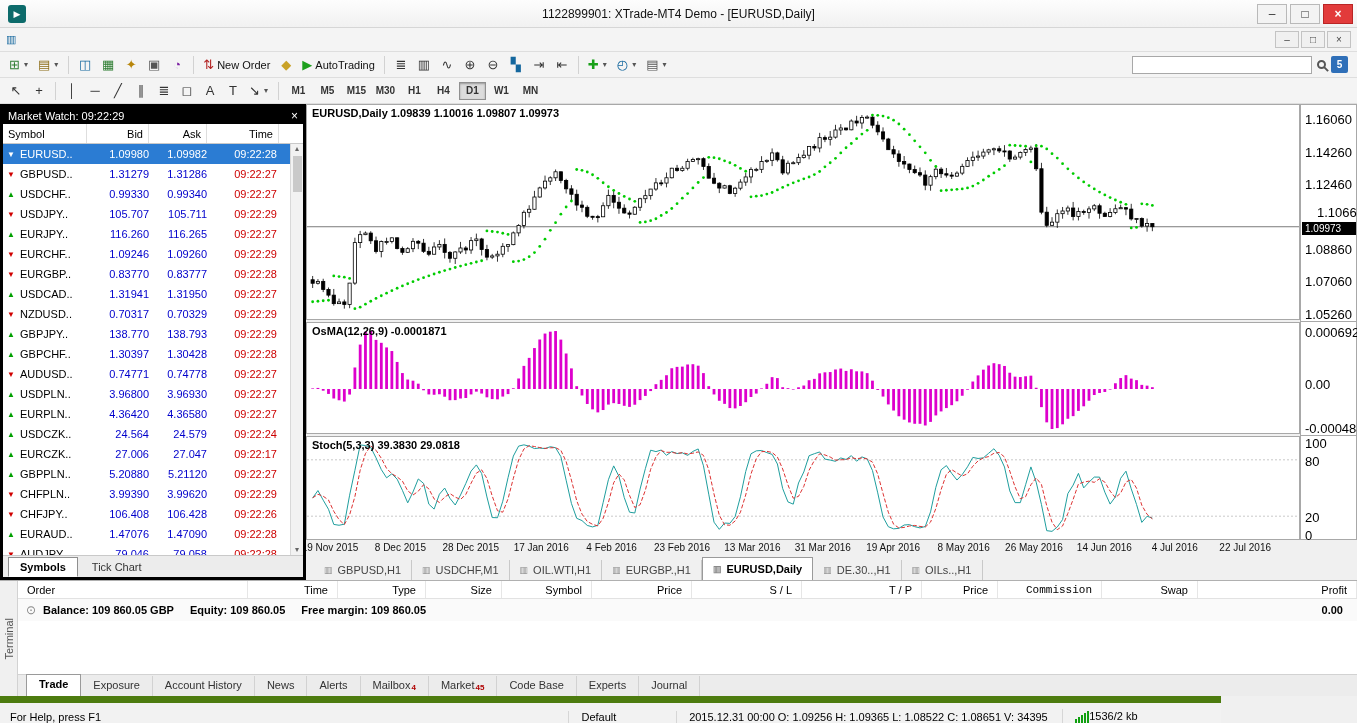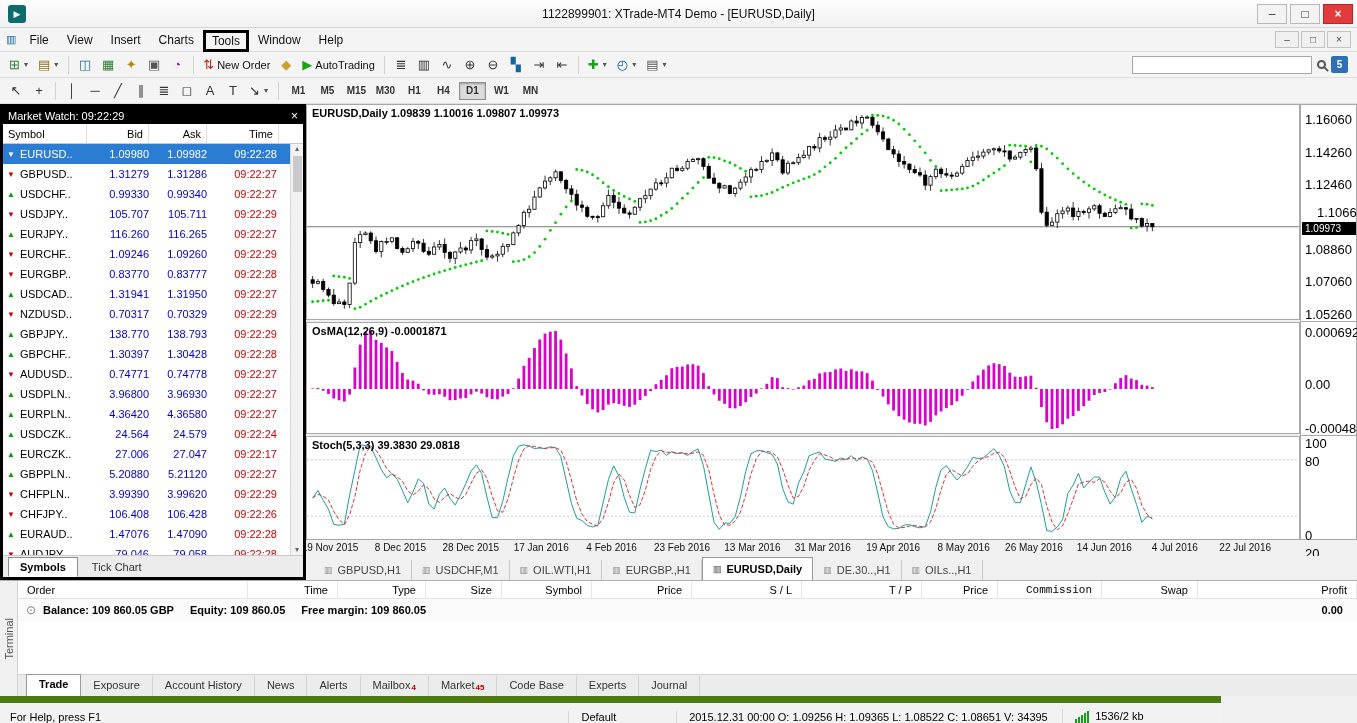--- a/index.html
+++ b/index.html
@@ -97,49 +97,40 @@
 .term-tabs{height:22px;background:#ececec;border-top:1px solid #d2d2d2;display:flex;align-items:flex-end;padding-left:8px;flex:0 0 auto}
 .term-tab{display:flex;align-items:flex-start;gap:1px;padding:3px 12px;color:#333;border-right:1px solid #d2d2d2;height:20px}
 .term-tab.active{background:#fff;border:1px solid #9a9a9a;border-bottom:none;font-weight:bold;color:#000;height:22px}
 .tab-badge{font-size:8px;color:#b00000;margin-top:4px;font-weight:bold}
 
 .statusbar{position:absolute;left:0;top:696px;width:1221px;height:27px;background:#f2f2f2;border-top:7px solid #4d7c0f;display:flex;align-items:flex-end}
 .sb-cell{display:flex;align-items:center;padding:0 12px;border-left:1px solid #d6d6d6}
 .sb-help{width:650px;border-left:none;padding-left:10px}
 .sb-profile{width:120px}
 .sb-info{width:440px}
-.sb-traffic{width:150px;gap:6px}
+.sb-traffic{width:150px;}
 .sb-rest{flex:1}
 .bars{display:flex;align-items:flex-end;gap:1px;height:14px}
 .bars i{display:block;width:2px;background:#11a011}
 </style>
 </head>
 <body>
 
 <div class="titlebar">
   <span class="app-icon">▶</span>
   <div class="title-text">1122899901: XTrade-MT4 Demo - [EURUSD,Daily]</div>
   <div class="win-btns">
     <div class="win-btn">–</div>
     <div class="win-btn">□</div>
     <div class="win-btn win-close">×</div>
   </div>
 </div>
 
 <div class="menubar">
   <span class="child-icon">▥</span>
-  <div class="menu-items">
-      <div class="menu-item">File</div>
-      <div class="menu-item">View</div>
-      <div class="menu-item">Insert</div>
-      <div class="menu-item">Charts</div>
-      <div class="menu-item menu-hl">Tools</div>
-      <div class="menu-item">Window</div>
-      <div class="menu-item">Help</div>
-    </div>
   <div class="mdi-btns">
     <div class="mdi-btn">–</div>
     <div class="mdi-btn">□</div>
     <div class="mdi-btn">×</div>
   </div>
 </div>
 
 <div class="toolbar tb1">
   <div class="tbtn">
       <span style="color:#2e7d32">⊞</span>
@@ -1111,21 +1102,21 @@
       <div class="ax-label" style="top: 100px; margin-left: 12px;">1.10660</div>
       <div class="ax-label" style="top: 136.92px;">1.08860</div>
       <div class="ax-label" style="top: 169.32px;">1.07060</div>
       <div class="ax-label" style="top: 201.72px;">1.05260</div>
       <div class="price-tag" style="top: 116.886px;">1.09973</div>
       <div class="ax-label" style="top: 220px;">0.0006923</div>
       <div class="ax-label" style="top: 272px;">0.00</div>
       <div class="ax-label" style="top: 316px;">-0.0004883</div>
       <div class="ax-label" style="top: 331px;">100</div>
       <div class="ax-label" style="top: 349px;">80</div>
-      <div class="ax-label" style="top: 405px; margin-top: 36px;">20</div>
+      <div class="ax-label" style="top: 405px;">20</div>
       <div class="ax-label" style="top: 423px;">0</div>
     </div>
   <div class="ax-sep s1"></div>
   <div class="ax-sep s2"></div>
   <div class="dates">
       <div class="date-label" style="left: 24px;">19 Nov 2015</div>
       <div class="date-label" style="left: 94.4px;">8 Dec 2015</div>
       <div class="date-label" style="left: 164.8px;">28 Dec 2015</div>
       <div class="date-label" style="left: 235.2px;">17 Jan 2016</div>
       <div class="date-label" style="left: 305.6px;">4 Feb 2016</div>

